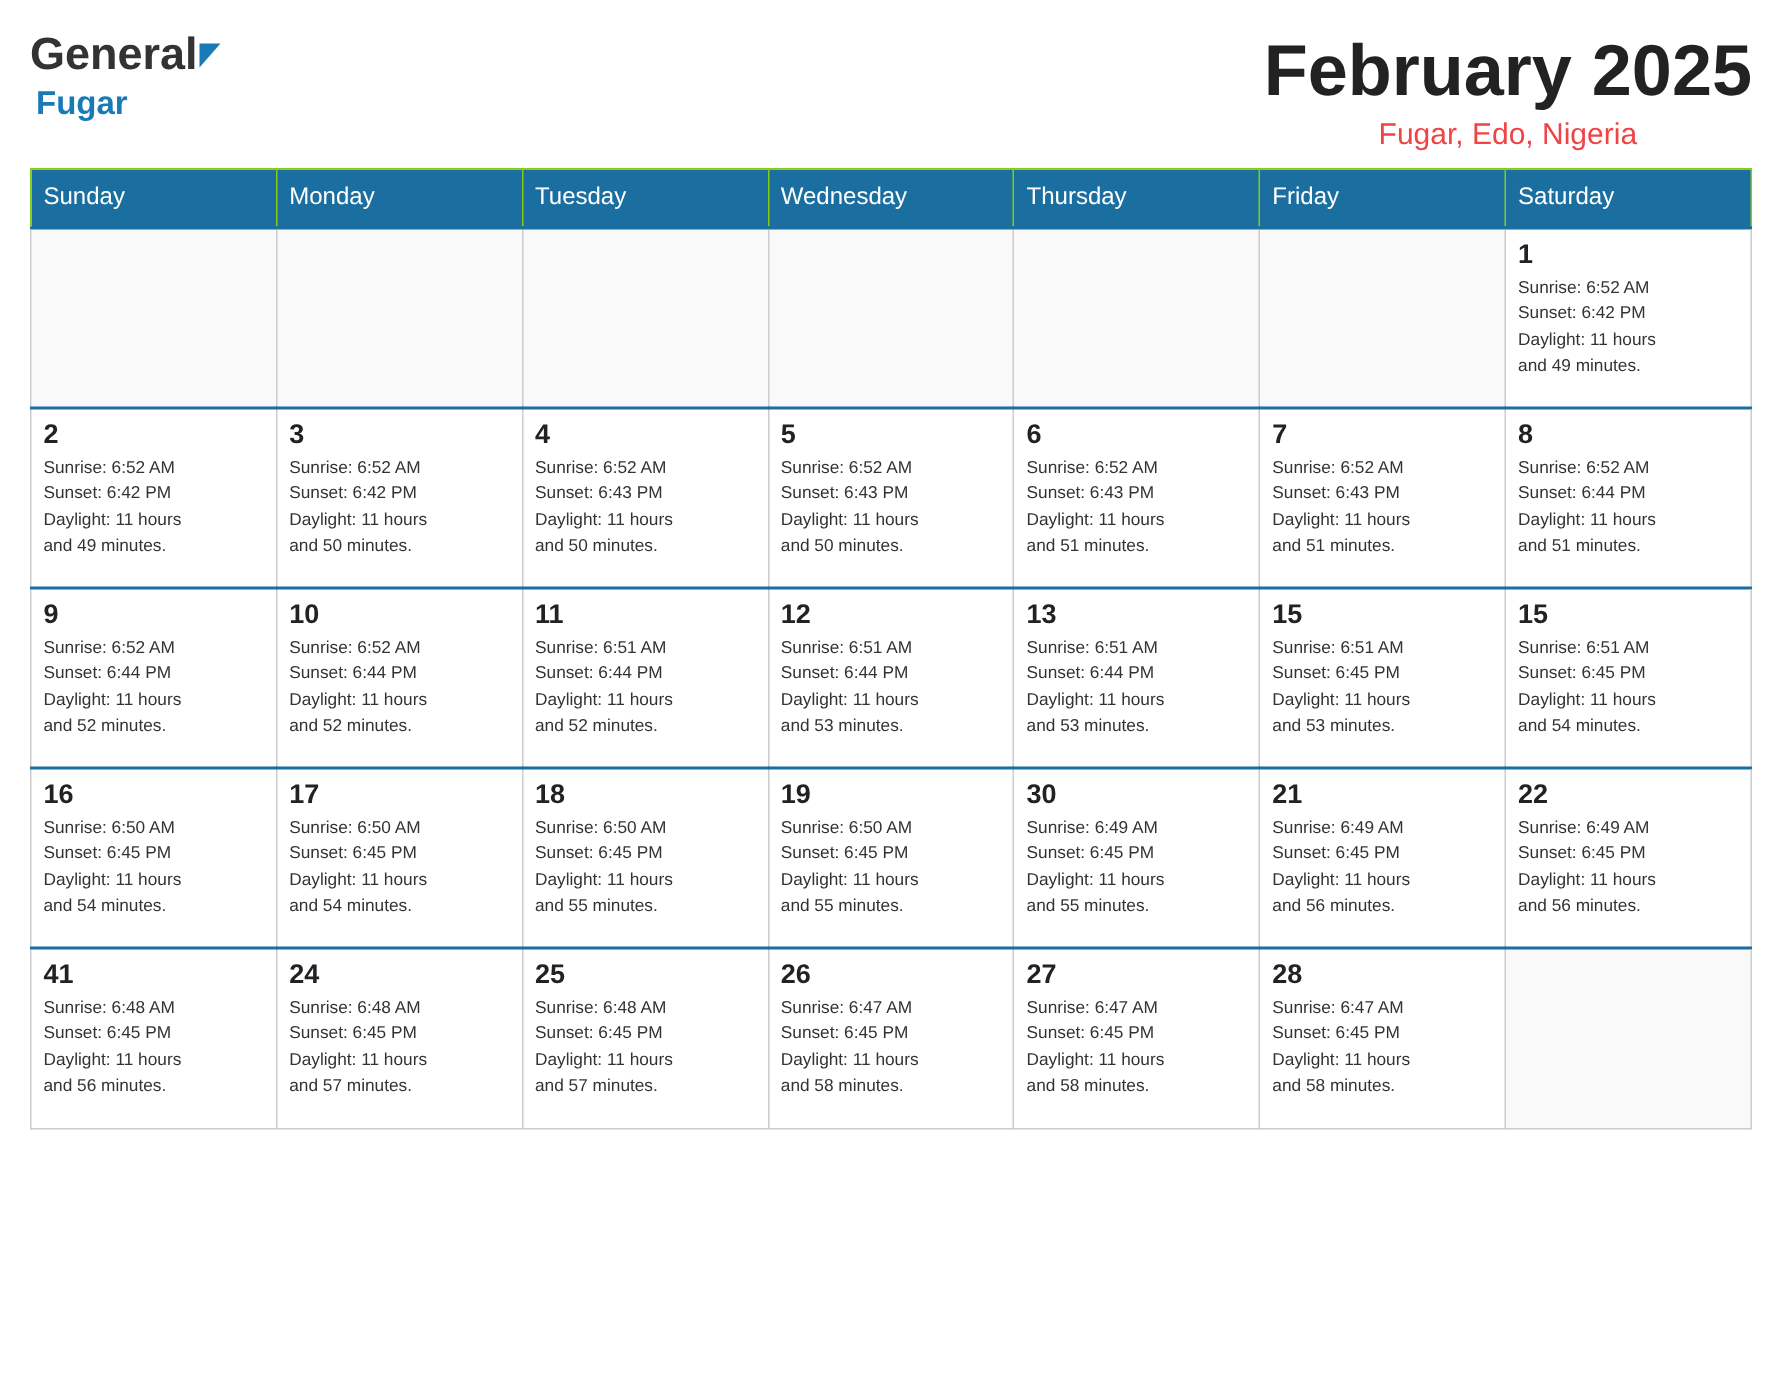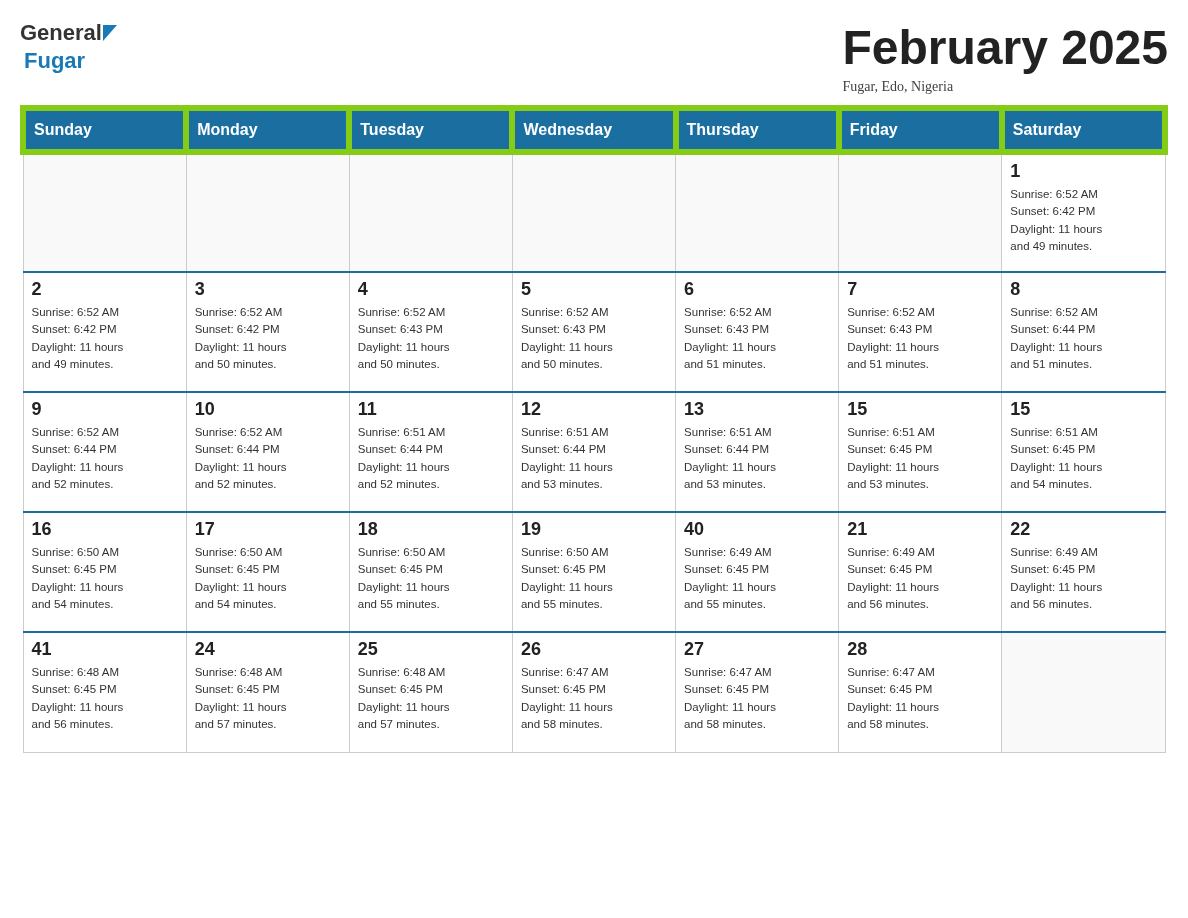--- a/index.html
+++ b/index.html
@@ -22,46 +22,45 @@
       align-items: flex-start;
     }
     .logo-blue {
       font-size: 22px;
       font-weight: bold;
       color: #1a7ab5;
       margin-top: 2px;
       margin-left: 4px;
     }
     .title-block {
-      text-align: left;
+      text-align: center;
     }
     .month-title {
       font-size: 48px;
       font-weight: bold;
       color: #222;
     }
     .location {
-      font-size: 14px;
-      color: #404040;
+      font-size: 20px;
+      color: #ef4444;
       margin-top: 4px;
-      font-family: Liberation Serif, serif;
     }
     .calendar {
       width: 100%;
       border-collapse: collapse;
       margin-top: 10px;
     }
     .calendar thead th {
       background: #1a6fa0;
       color: #fff;
       font-size: 16px;
-      font-weight: bold;
+      font-weight: normal;
       padding: 10px 8px;
       text-align: left;
-      border: 6px solid #84cc16;
+      border: 1px solid #84cc16;
     }
     .calendar tbody td {
       vertical-align: top;
       border: 1px solid #ccc;
       padding: 6px 8px;
       width: 14.28%;
       min-height: 110px;
       height: 120px;
     }
     .calendar tbody tr {
@@ -79,21 +78,21 @@
       line-height: 1.5;
     }
     .empty-cell {
       background: #f9f9f9;
     }
     .logo-row {
       display: flex;
       align-items: center;
     }
     .logo-text-general {
-      font-size: 22px;
+      font-size: 30px;
       font-weight: bold;
       color: #333;
     }
     .logo-triangle {
       width: 0;
       height: 0;
       border-style: solid;
       border-width: 16px 14px 0 0;
       border-color: #1a7ab5 transparent transparent transparent;
       display: inline-block;
@@ -213,21 +212,21 @@
         </td>
         <td>
           <div class="day-number">18</div>
           <div class="day-info">Sunrise: 6:50 AM<br>Sunset: 6:45 PM<br>Daylight: 11 hours<br>and 55 minutes.</div>
         </td>
         <td>
           <div class="day-number">19</div>
           <div class="day-info">Sunrise: 6:50 AM<br>Sunset: 6:45 PM<br>Daylight: 11 hours<br>and 55 minutes.</div>
         </td>
         <td>
-          <div class="day-number">40</div>
+          <div class="day-number">30</div>
           <div class="day-info">Sunrise: 6:49 AM<br>Sunset: 6:45 PM<br>Daylight: 11 hours<br>and 55 minutes.</div>
         </td>
         <td>
           <div class="day-number">21</div>
           <div class="day-info">Sunrise: 6:49 AM<br>Sunset: 6:45 PM<br>Daylight: 11 hours<br>and 56 minutes.</div>
         </td>
         <td>
           <div class="day-number">22</div>
           <div class="day-info">Sunrise: 6:49 AM<br>Sunset: 6:45 PM<br>Daylight: 11 hours<br>and 56 minutes.</div>
         </td>

